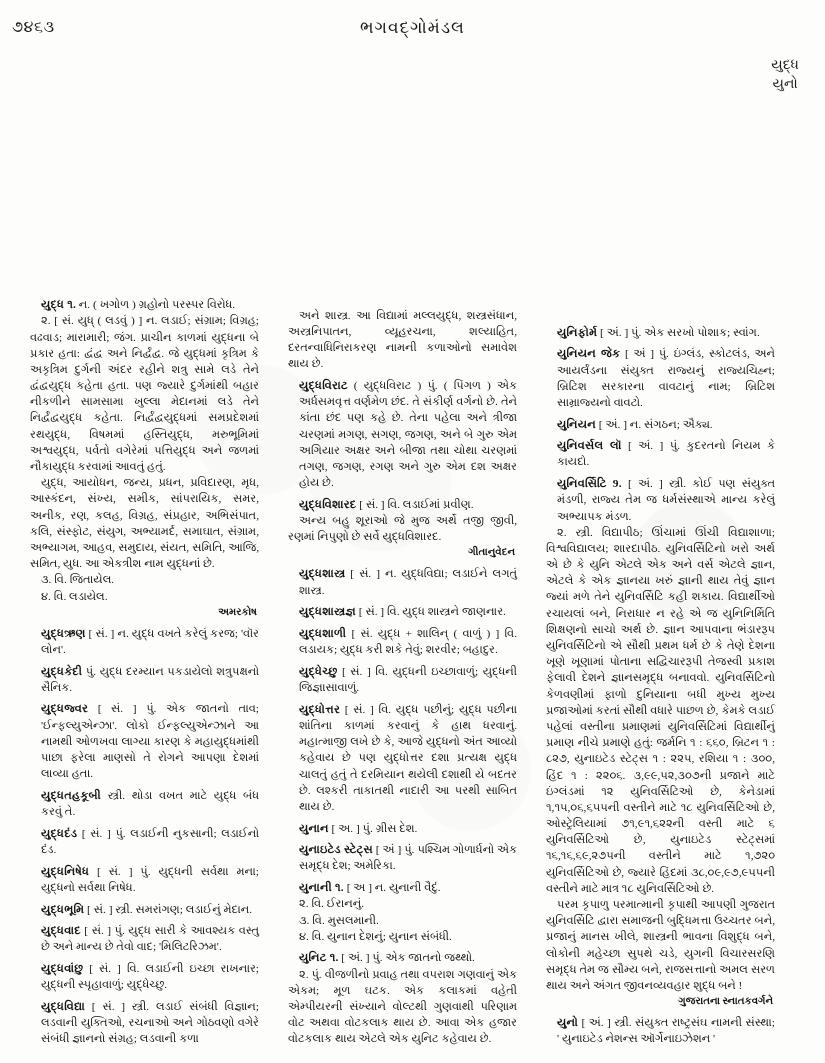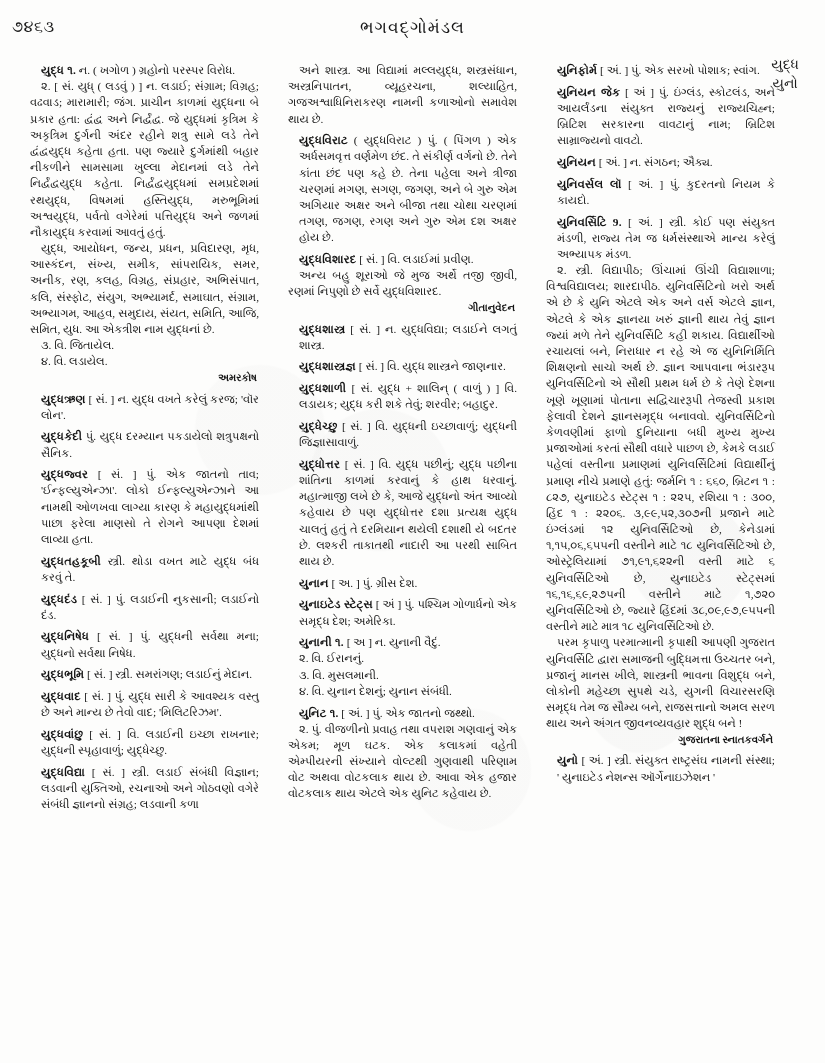--- a/index.html
+++ b/index.html
@@ -68,21 +68,21 @@
 
   
   #columns {
     position: absolute;
     top: 62px;
     left: 24px;
     width: 777px;
     height: 990px;
     display: flex;
     flex-direction: row;
-    align-items: flex-start;
+    align-items: flex-end;
   }
   .col {
     width: 243px;
     padding: 0 8px 0 6px;
     box-sizing: border-box;
     font-size: 11.4px;
     line-height: 1.42;
     text-align: justify;
     text-justify: inter-word;
     color: #141414;
@@ -172,21 +172,21 @@
         <div class="entry">
           <p class="hang"><span class="headword">યુદ્ધવાંછુ</span> [ સં. ] વિ. લડાઈની ઇચ્છા રાખનાર; યુદ્ધની સ્પૃહાવાળું; યુદ્ધેચ્છુ.</p>
         </div>
         <div class="entry">
           <p class="hang"><span class="headword">યુદ્ધવિદ્યા</span> [ સં. ] સ્ત્રી. લડાઈ સંબંધી વિજ્ઞાન; લડવાની યુક્તિઓ, રચનાઓ અને ગોઠવણો વગેરે સંબંધી જ્ઞાનનો સંગ્રહ; લડવાની કળા</p>
         </div>
       </div>
     <div class="col-rule"></div>
     <div class="col" id="col-2">
         <div class="entry">
-          <p class="ind">અને શાસ્ત્ર. આ વિદ્યામાં મલ્લયુદ્ધ, શસ્ત્રસંધાન, અસ્ત્રનિપાતન, વ્યૂહરચના, શલ્યાહિત, ગજઅશ્વાધિનિરાકરણ નામની કળાઓનો સમાવેશ થાય છે.</p>
+          <p class="ind">અને શાસ્ત્ર. આ વિદ્યામાં મલ્લયુદ્ધ, શસ્ત્રસંધાન, અસ્ત્રનિપાતન, વ્યૂહરચના, શલ્યાહિત, દરતન્વાધિનિરાકરણ નામની કળાઓનો સમાવેશ થાય છે.</p>
         </div>
         <div class="entry">
           <p class="hang"><span class="headword">યુદ્ધવિરાટ</span> ( યુદ્ધવિરાટ ) પું. ( પિંગળ ) એક અર્ધસમવૃત્ત વર્ણમેળ છંદ. તે સંકીર્ણ વર્ગનો છે. તેને કાંતા છંદ પણ કહે છે. તેના પહેલા અને ત્રીજા ચરણમાં મગણ, સગણ, જગણ, અને બે ગુરુ એમ અગિયાર અક્ષર અને બીજા તથા ચોથા ચરણમાં તગણ, જગણ, રગણ અને ગુરુ એમ દશ અક્ષર હોય છે.</p>
         </div>
         <div class="entry">
           <p class="hang"><span class="headword">યુદ્ધવિશારદ</span> [ સં. ] વિ. લડાઈમાં પ્રવીણ.</p>
           <p class="ind">અન્ય બહુ શૂરાઓ જે મુજ અર્થે તજી જીવી, રણમાં નિપુણો છે સર્વે યુદ્ધવિશારદ.</p>
           <span class="source">ગીતાનુવેદન</span>
         </div>
         <div class="entry">

